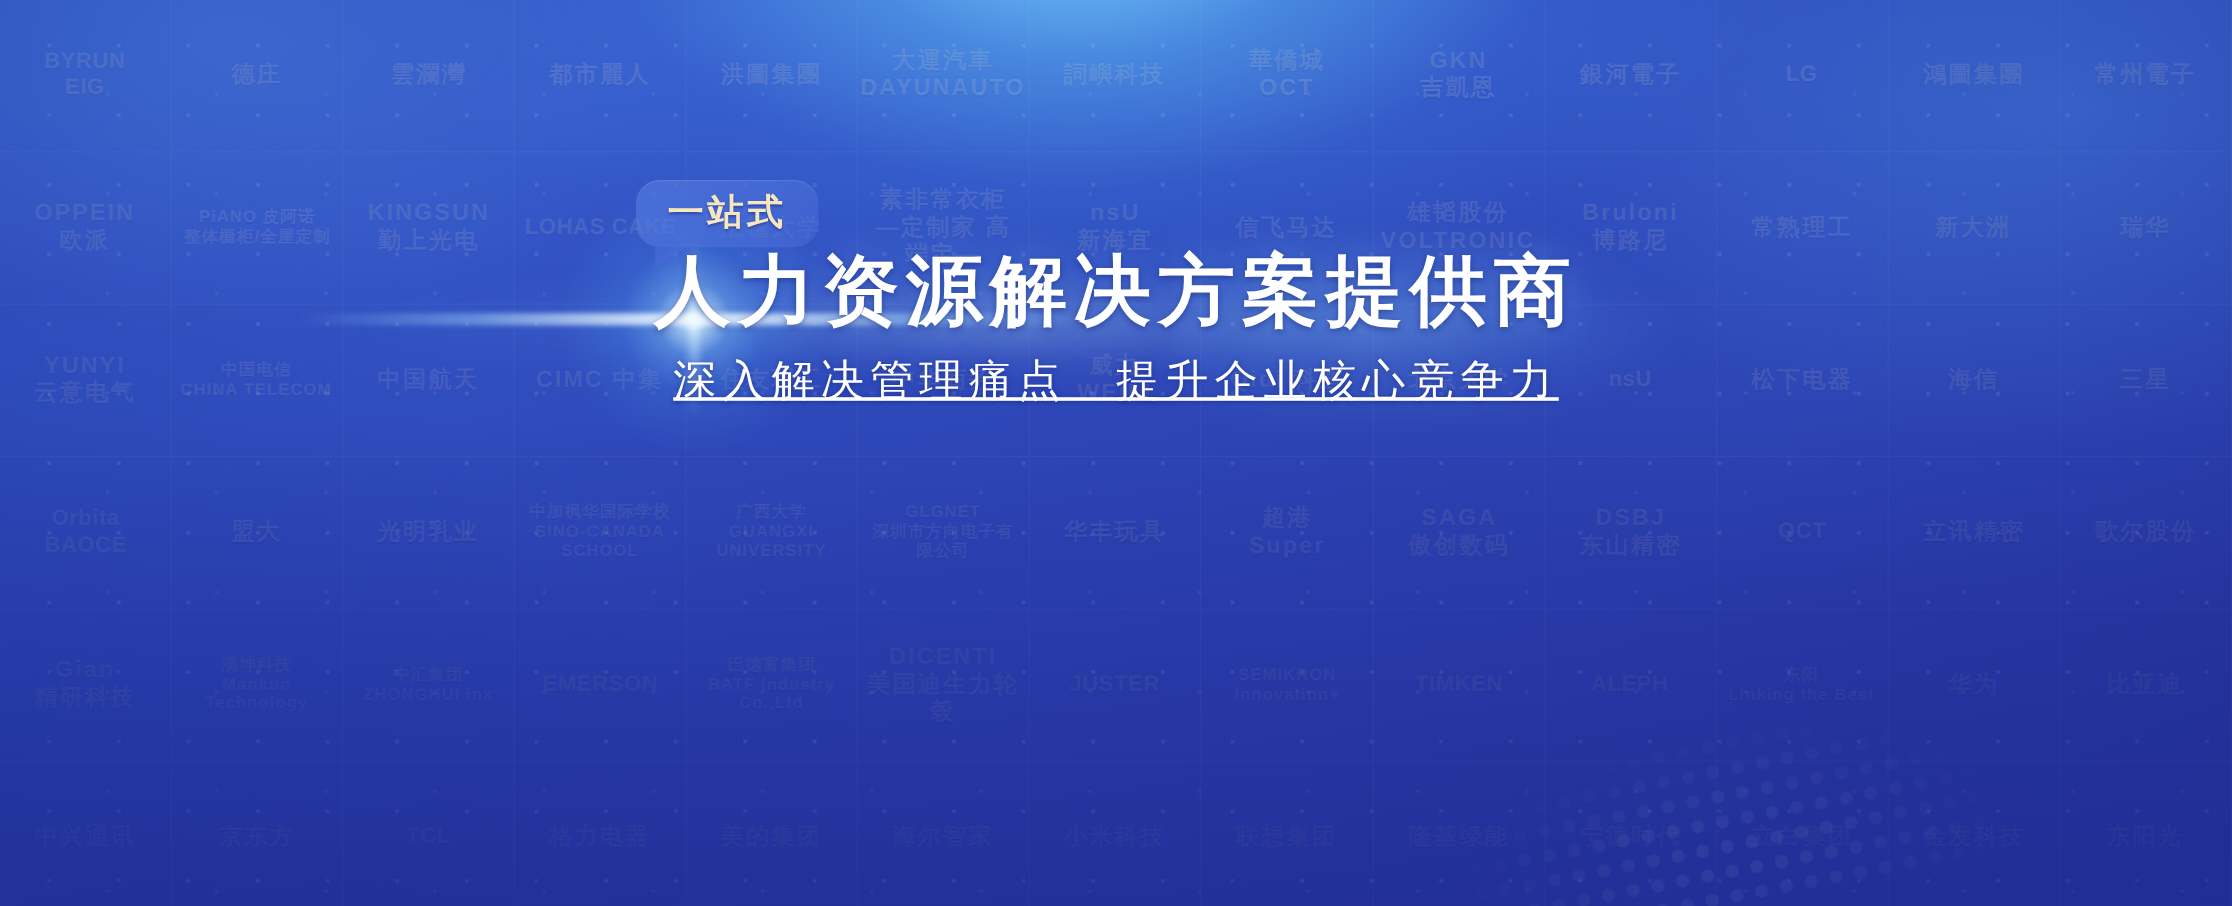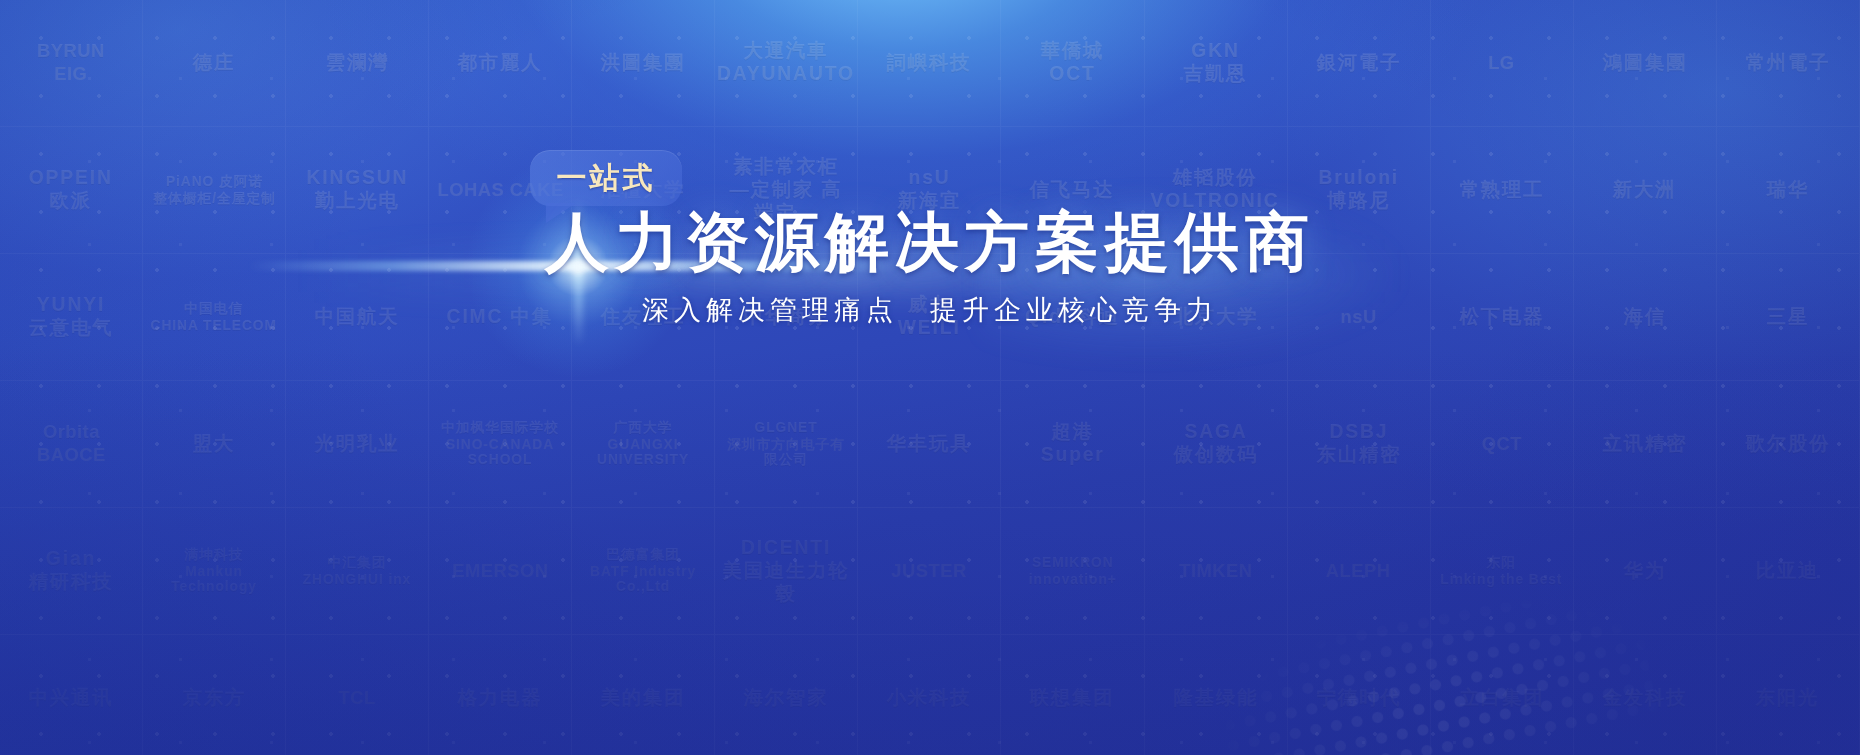--- a/index.html
+++ b/index.html
@@ -242,27 +242,28 @@
 
   
   .subtitle-wrap {
     position:absolute;
     left:0; right:0; top:292px;
     text-align:center;
     pointer-events:auto;
   }
   .subtitle {
     display:inline-block;
-    font-size:27px;
+    font-size:36px;
     font-weight:500;
     letter-spacing:5px;
     color:#ffffff;
     line-height:1.4;
     text-shadow:0 1px 4px rgba(18,34,120,0.55);
     white-space:pre;
+    text-decoration:underline;
   }
 </style>
 </head>
 <body>
 
 <div id="banner">
 
   <div class="logo-wall" id="logoWall">
       <div class="logo-cell r0">
         <div class="logo-mark">BYRUN

